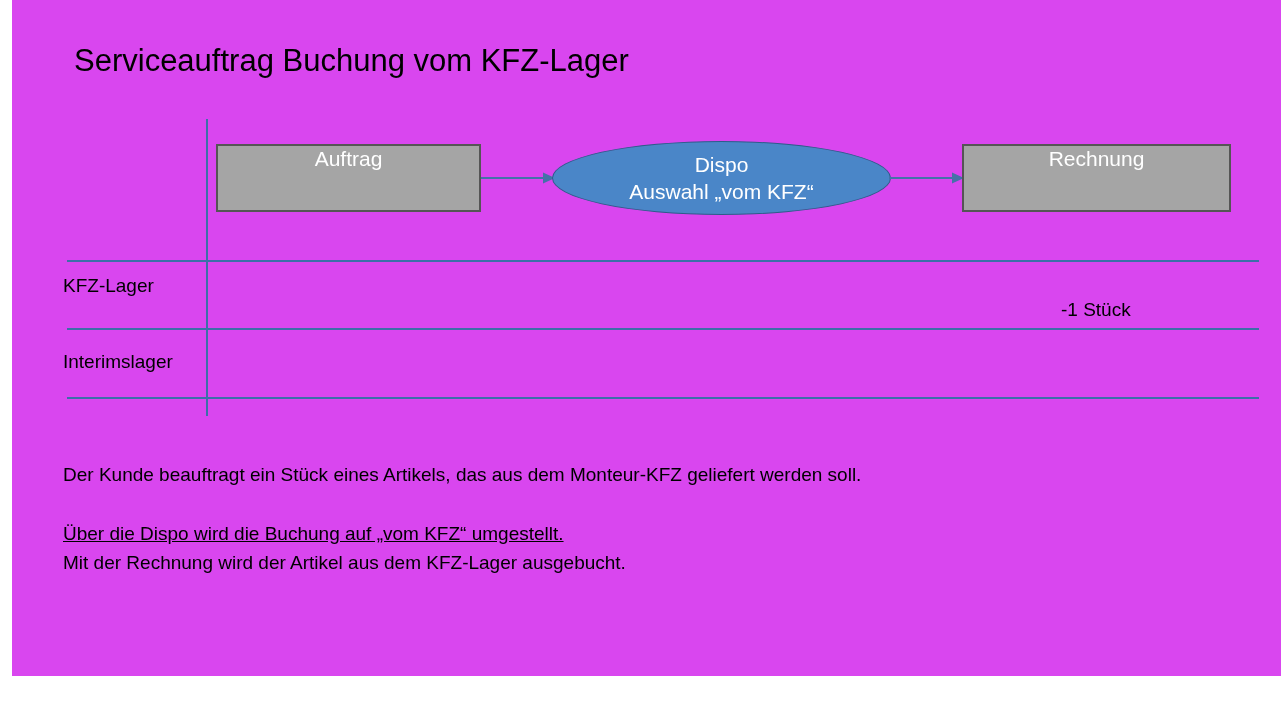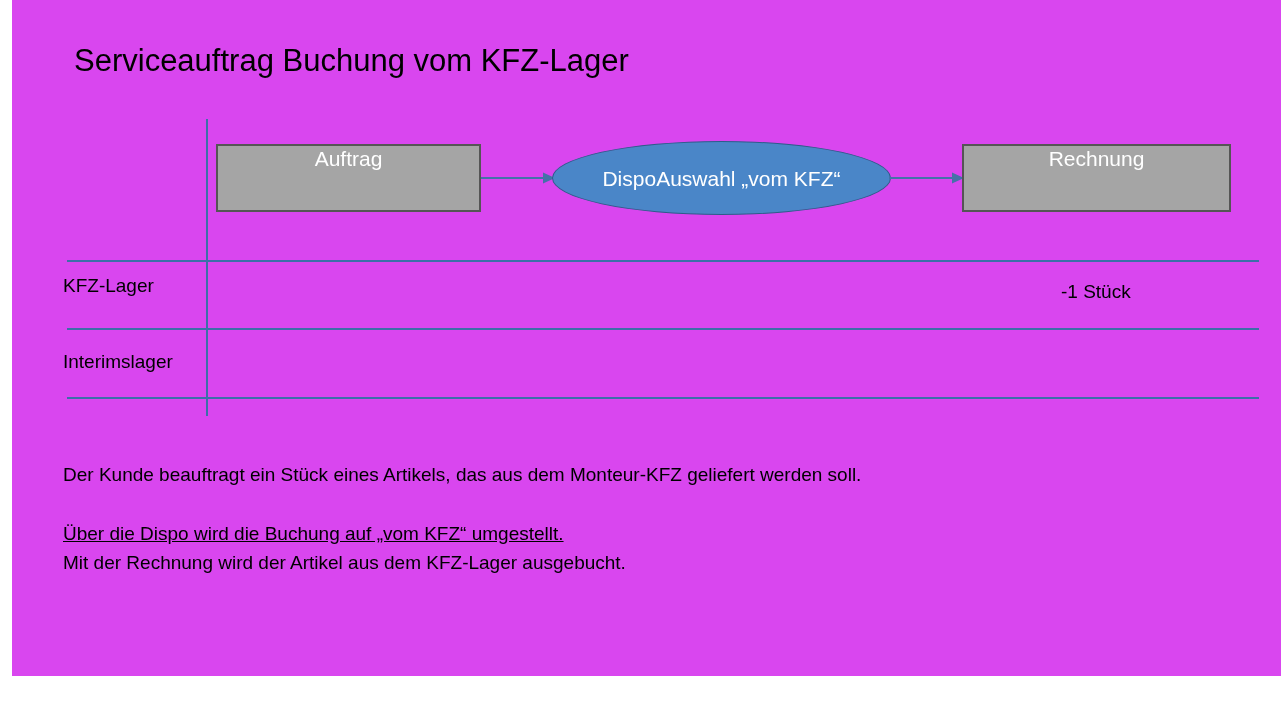--- a/index.html
+++ b/index.html
@@ -73,21 +73,21 @@
   .lane-label.r1 { top: 274px; }
   .lane-label.r2 { top: 350px; }
 
   .lane-value {
     position: absolute;
     font-size: 19px;
     line-height: 24px;
     color: #000000;
     white-space: nowrap;
   }
-  .lane-value.v1 { left: 1049px; top: 280px; }
+  .lane-value.v1 { left: 1049px; top: 298px; }
 
   
   .flow-box {
     position: absolute;
     box-sizing: border-box;
     background: #A5A5A5;
     border: 2px solid #555555;
     display: flex;
     justify-content: center;
     color: #FFFFFF;
@@ -102,21 +102,21 @@
     position: absolute;
     left: 540px;
     top: 141px;
     width: 339px;
     height: 74px;
     box-sizing: border-box;
     background: #4A86C8;
     border: 1.5px solid #2E5C8A;
     border-radius: 50% / 50%;
     display: flex;
-    flex-direction: row;
+    flex-direction: column;
     align-items: center;
     justify-content: center;
     color: #FFFFFF;
     font-size: 21px;
     line-height: 27px;
     text-align: center;
   }
   .flow-ellipse .line { white-space: nowrap; }
 
   

